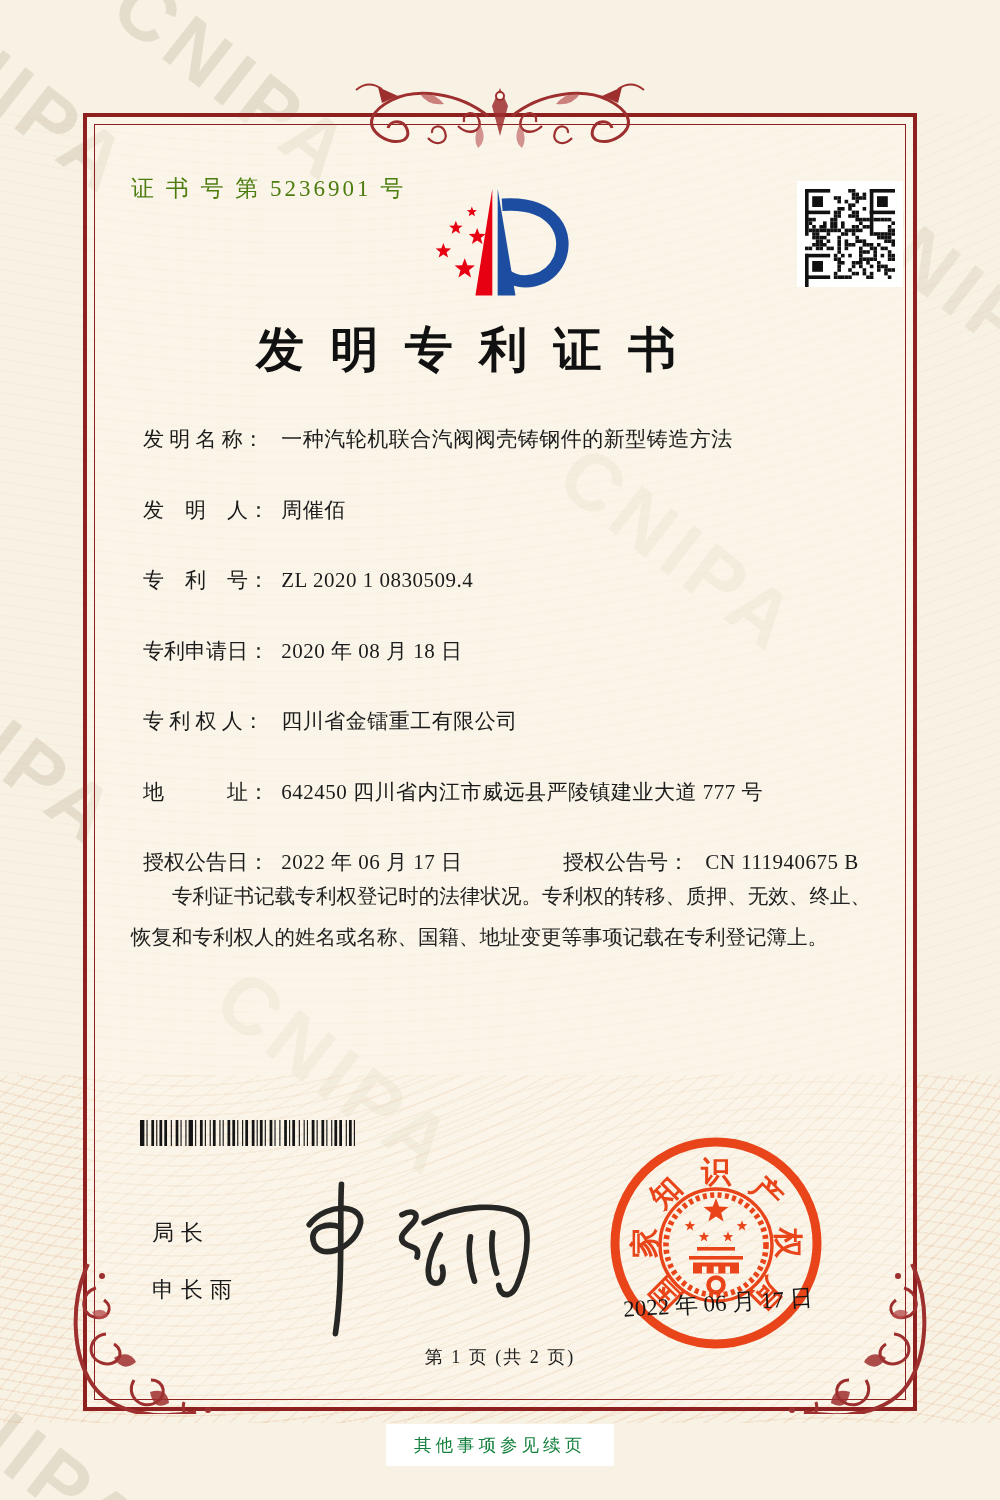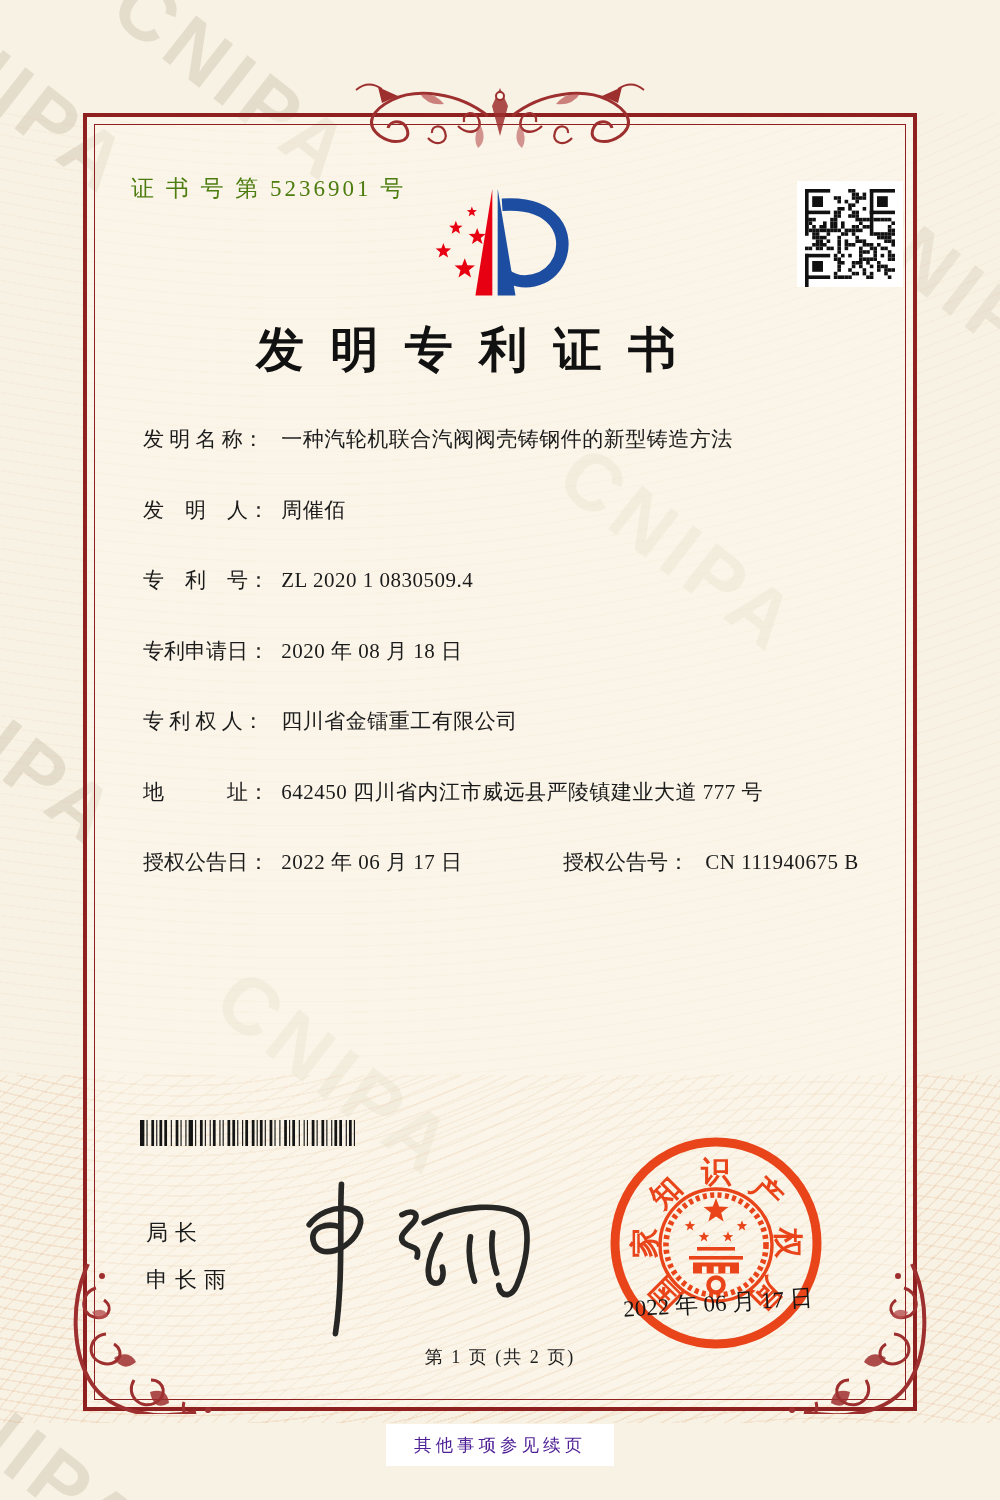--- a/index.html
+++ b/index.html
@@ -42,36 +42,36 @@
   .flabel{display:inline-block;min-width:133px;}
   .fvalue{letter-spacing:0.5px;}
   .grant-col2{position:absolute;left:420px;top:0;}
 
   .body-text{position:absolute;left:131px;top:876px;width:740px;font-size:20.5px;line-height:40.5px;
       color:#222;text-align:justify;}
   .body-text p{margin:0;text-indent:2em;}
 
   .barcode{position:absolute;left:140px;top:1120px;width:262px;height:26px;}
 
-  .commissioner{position:absolute;left:146px;top:1218px;font-size:22px;color:#1b1b1b;letter-spacing:7px;}
-  .commissioner .name{margin-top:17px;}
+  .commissioner{position:absolute;left:152px;top:1218px;font-size:22px;color:#1b1b1b;letter-spacing:7px;}
+  .commissioner .name{margin-top:27px;}
 
   .signature{position:absolute;left:283px;top:1170px;width:252px;height:172px;}
 
   .seal{position:absolute;left:601px;top:1128px;width:230px;height:230px;opacity:0.94;}
   .seal text{font-family:"Liberation Serif","DejaVu Serif",serif;font-weight:bold;font-size:30px;
       text-anchor:middle;dominant-baseline:central;}
   .seal-date{position:absolute;left:608px;top:1288px;width:220px;text-align:center;font-size:23px;
       color:#151515;transform:rotate(-3.5deg);letter-spacing:0px;white-space:nowrap;}
 
   .page-footer{position:absolute;left:0;width:1000px;top:1345px;text-align:center;font-size:18px;
       letter-spacing:2px;color:#1e1e1e;}
 
   .bottom-note{position:absolute;left:50%;transform:translateX(-50%);top:1424px;background:#ffffff;
-      padding:9px 28px;font-size:17.5px;letter-spacing:4px;color:#4c1d95;}
+      padding:9px 28px;font-size:17.5px;letter-spacing:4px;color:#15803d;}
 
   .ornament-top{position:absolute;left:336px;top:82px;width:328px;height:72px;}
   .ornament-corner{position:absolute;width:205px;height:152px;}
   .ornament-corner.bl{left:62px;top:1262px;}
   .ornament-corner.br{left:733px;top:1262px;transform:scaleX(-1);}
 </style>
 </head>
 <body>
 
 <div class="page">
@@ -402,20 +402,21 @@
       <span class="flabel">授权公告日：</span>
       <span class="fvalue">2022 年 06 月 17 日</span>
       <span class="grant-col2">
         <span class="flabel" style="min-width:0;margin-right:11px;">授权公告号：</span>
         <span class="fvalue">CN 111940675 B</span>
       </span>
     </div>
   </div>
 
   <div class="body-text">
+    <p>专利证书记载专利权登记时的法律状况。专利权的转移、质押、无效、终止、恢复和专利权人的姓名或名称、国籍、地址变更等事项记载在专利登记簿上。</p>
   </div>
 
   <svg class="barcode" viewBox="0 0 262 26" preserveAspectRatio="none">
     <g id="barcode-bars" fill="#141414">
         <rect x="0.00" y="0" width="4.36" height="26"></rect>
         <rect x="6.48" y="0" width="1.12" height="26"></rect>
         <rect x="11.34" y="0" width="2.74" height="26"></rect>
         <rect x="16.20" y="0" width="1.12" height="26"></rect>
         <rect x="19.44" y="0" width="2.74" height="26"></rect>
         <rect x="24.30" y="0" width="2.74" height="26"></rect>

